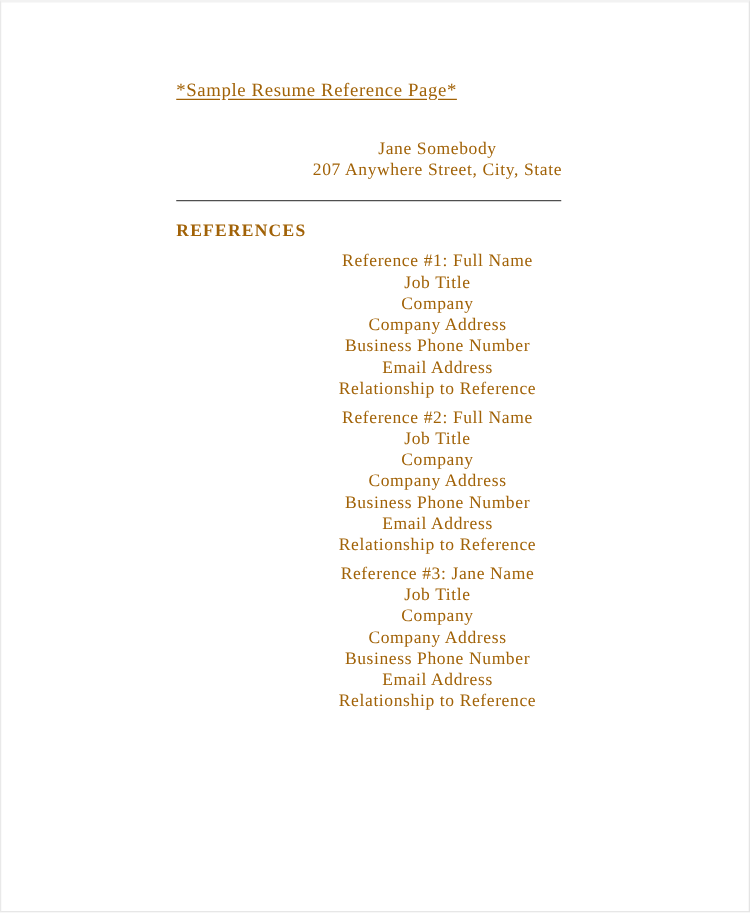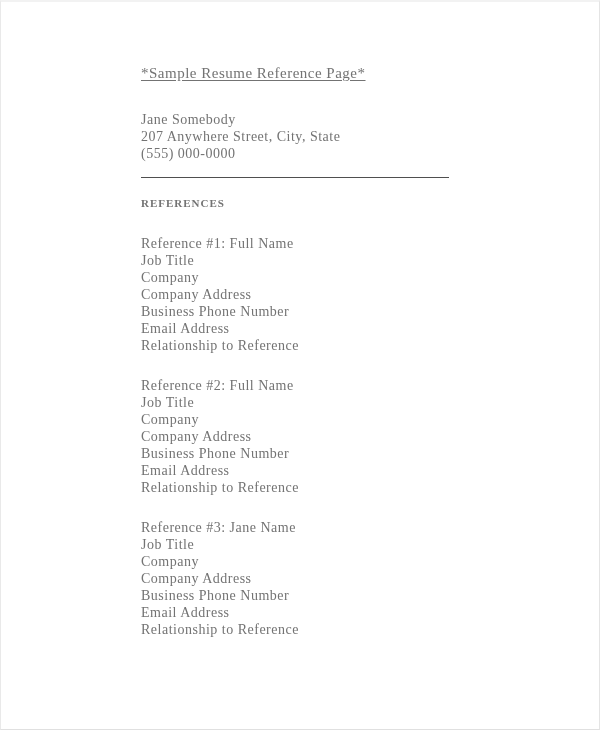--- a/index.html
+++ b/index.html
@@ -12,21 +12,21 @@
     width: 600px;
     height: 730px;
     box-sizing: border-box;
     background: #ffffff;
     border-left: 1px solid #e9e9e9;
     border-right: 1px solid #e4e4e4;
     border-bottom: 1px solid #e0e0e0;
     border-top: 2px solid #f2f2f2;
     overflow: hidden;
     font-family: "Liberation Serif", "DejaVu Serif", serif;
-    color: #737373;
+    color: #a16207;
   }
   .content {
     padding: 62px 40px 0 140px;
   }
   .doc-title {
     display: inline-block;
     font-size: 15px;
     line-height: 19px;
     letter-spacing: 0.5px;
     text-decoration: underline;
@@ -41,49 +41,49 @@
     margin: 0;
   }
   .divider {
     width: 308px;
     height: 0;
     border-bottom: 1.5px solid #4f4f4f;
     margin-top: 15px;
   }
   .section-heading {
     margin: 16px 0 0 0;
-    font-size: 11px;
+    font-size: 14px;
     line-height: 18px;
     font-weight: bold;
     letter-spacing: 1px;
   }
   .ref-block {
     font-size: 14px;
     line-height: 17px;
     letter-spacing: 0.5px;
-    margin-top: 23px;
+    margin-top: 6px;
   }
   .ref-block + .ref-block {
   }
   .line {
     white-space: pre;
+    text-align: center;
   }
 </style>
 </head>
 <body>
 
 <div class="page">
   <div class="content">
 
     <h1 class="doc-title">*Sample Resume Reference Page*</h1>
 
     <div class="contact-block">
       <div class="line">Jane Somebody</div>
       <div class="line">207 Anywhere Street, City, State</div>
-      <div class="line">(555) 000-0000</div>
     </div>
 
     <div class="divider"></div>
 
     <h2 class="section-heading">REFERENCES</h2>
 
     <div class="ref-block">
       <div class="line">Reference #1: Full Name</div>
       <div class="line">Job Title</div>
       <div class="line">Company</div>

